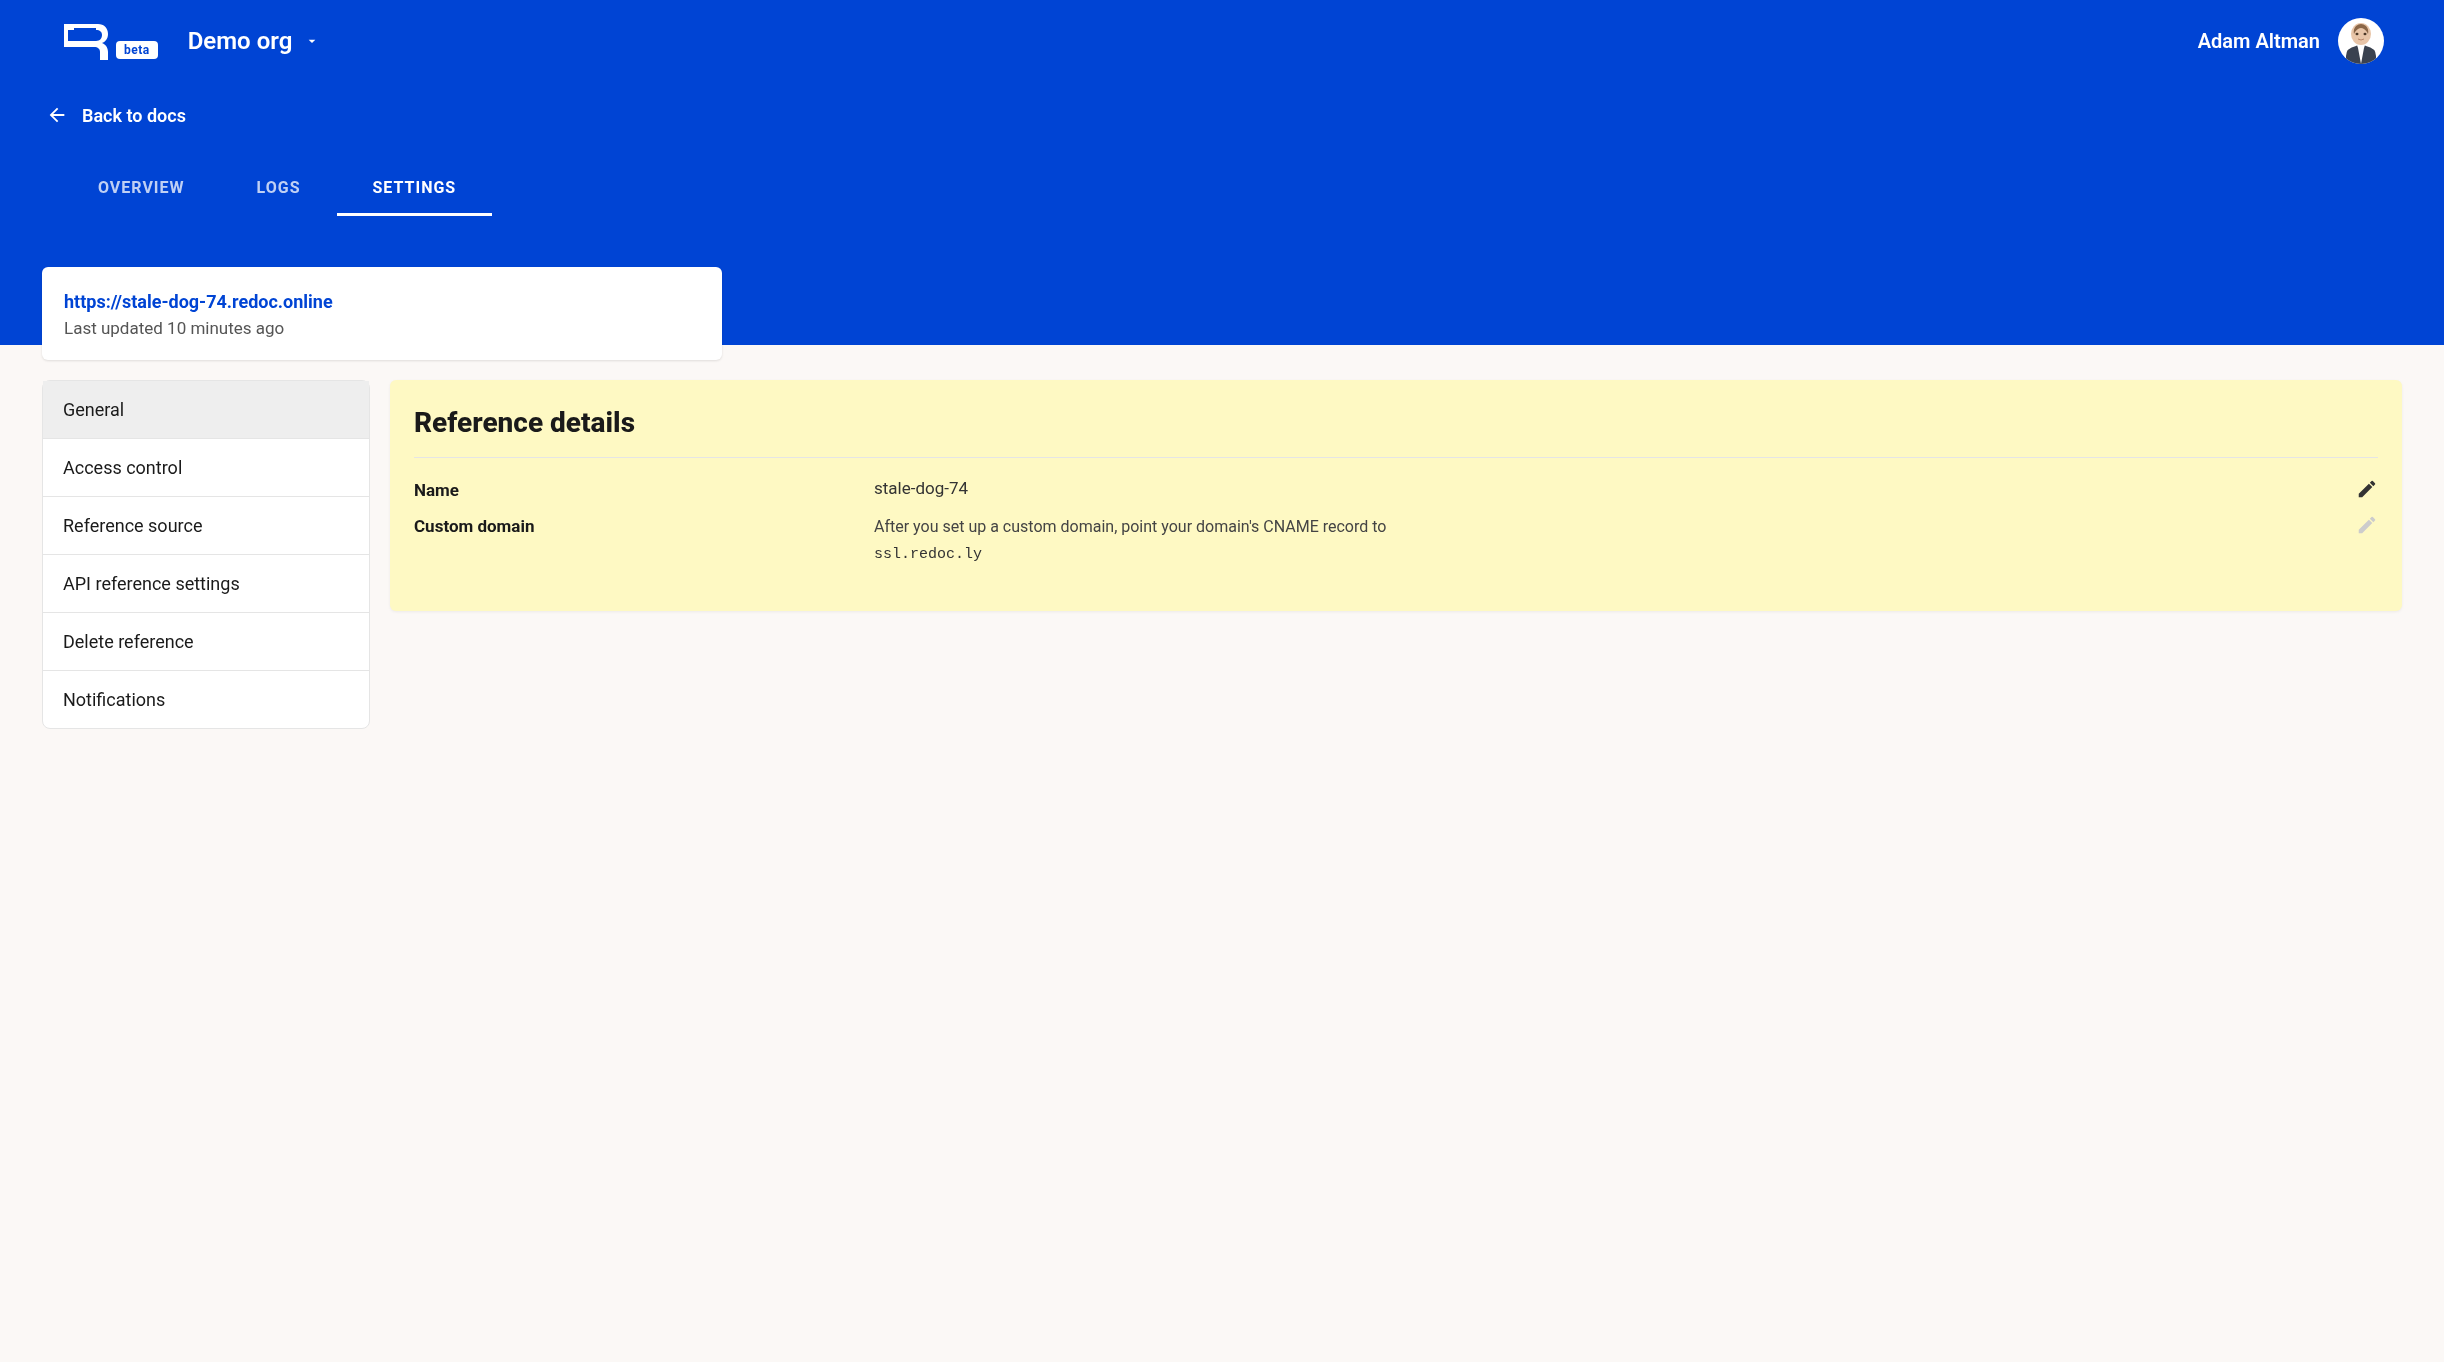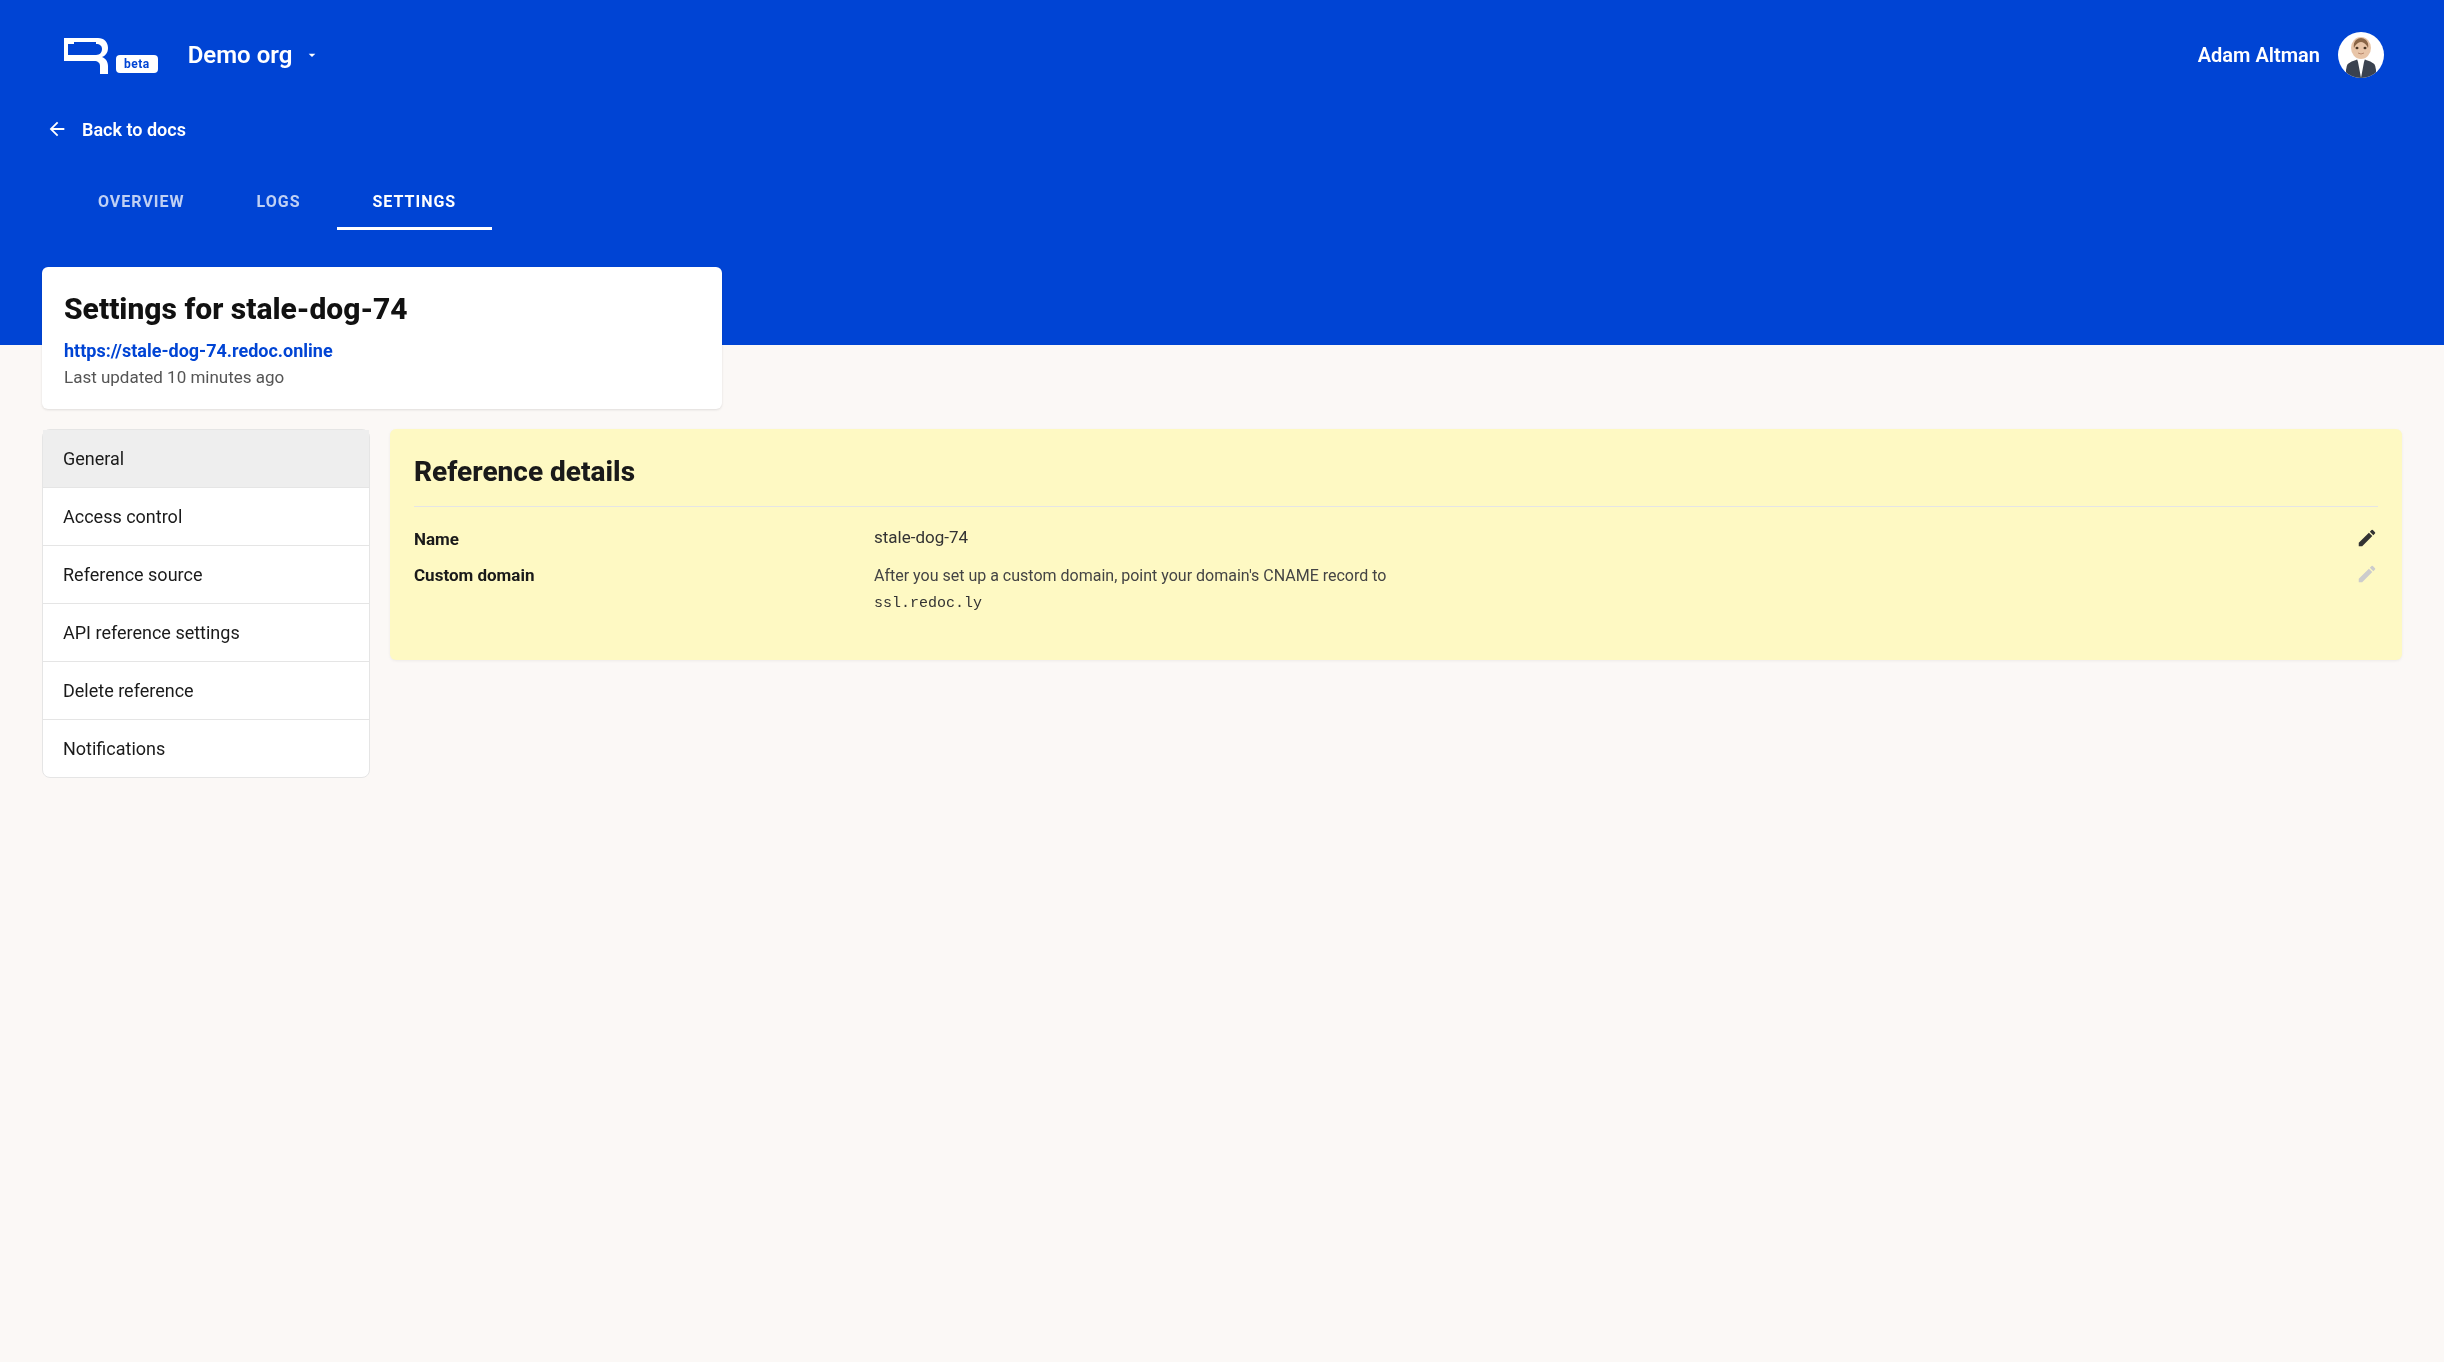--- a/index.html
+++ b/index.html
@@ -16,21 +16,21 @@
       background: #0044d4;
       color: #fff;
       padding: 0;
       height: 345px;
       position: relative;
     }
     .topbar {
       display: flex;
       align-items: center;
       justify-content: space-between;
-      padding: 32px 60px 0 60px;
+      padding: 18px 60px 0 60px;
     }
     .topbar-left {
       display: flex;
       align-items: center;
       gap: 30px;
     }
     .logo-wrap {
       display: flex;
       align-items: center;
       position: relative;
@@ -282,21 +282,20 @@
 
   <div class="tabs">
     <div class="tab">OVERVIEW</div>
     <div class="tab">LOGS</div>
     <div class="tab active">SETTINGS</div>
   </div>
 </div>
 
 <div class="content-wrap">
   <div class="title-card">
-    <h1>Settings for stale-dog-74</h1>
     <a class="url-link">https://stale-dog-74.redoc.online</a>
     <div class="updated">Last updated 10 minutes ago</div>
   </div>
 
   <div class="two-col">
     <div class="sidenav">
       <div class="sidenav-item active">General</div>
       <div class="sidenav-item">Access control</div>
       <div class="sidenav-item">Reference source</div>
       <div class="sidenav-item">API reference settings</div>

